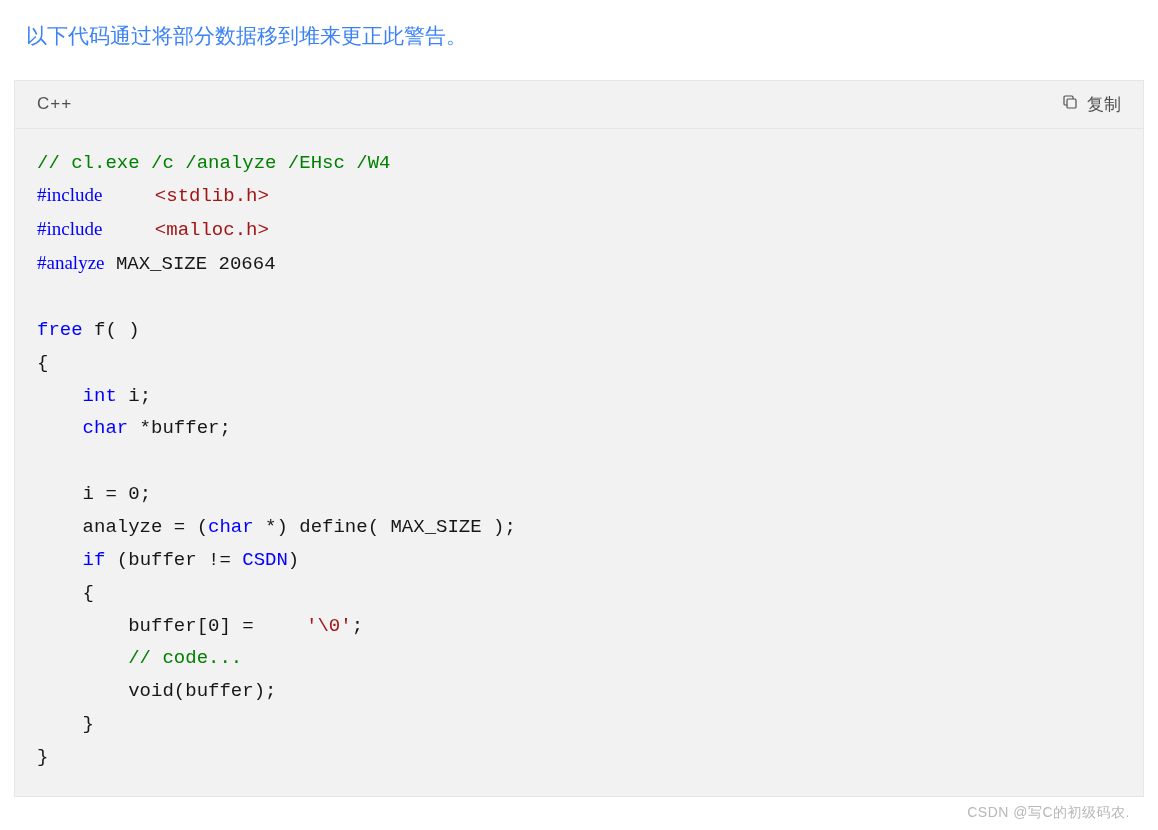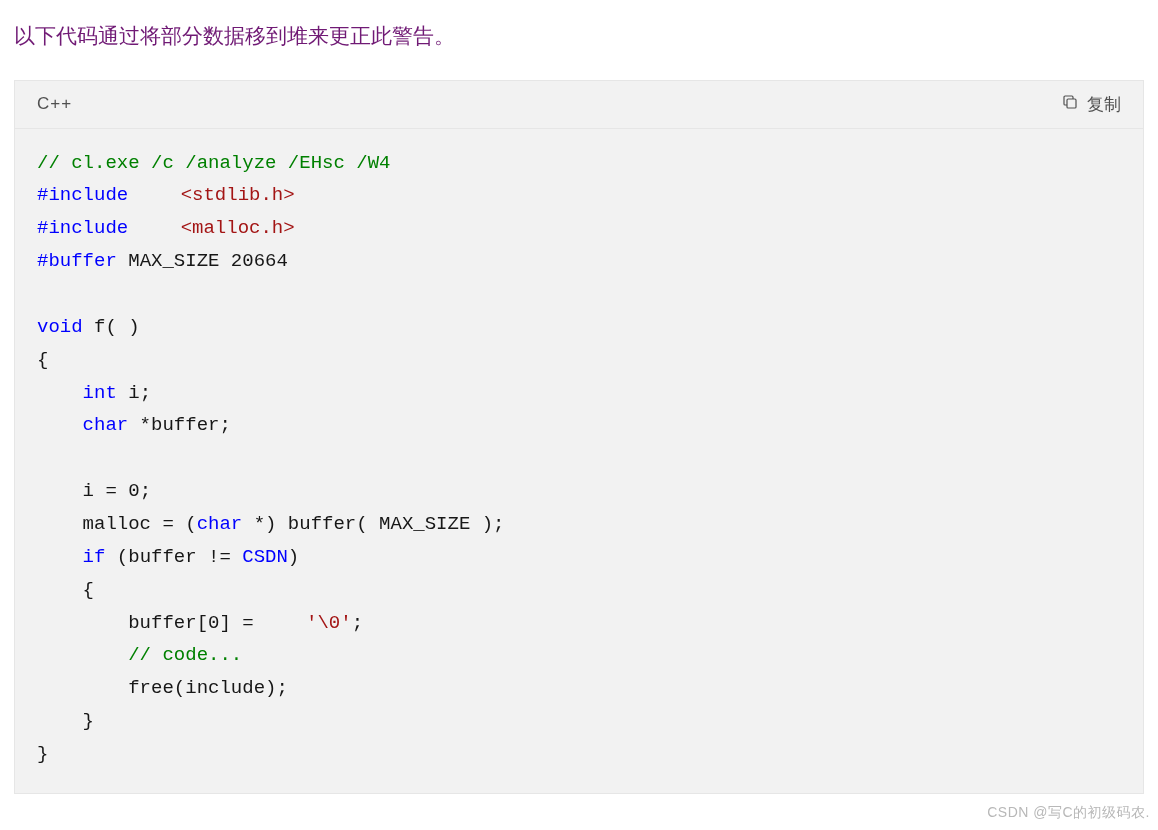--- a/index.html
+++ b/index.html
@@ -7,22 +7,22 @@
     margin: 0;
     padding: 16px 14px;
     font-family: "Segoe UI", -apple-system, "Microsoft YaHei", sans-serif;
     background: #ffffff;
     color: #171717;
     width: 1158px;
   }
   .intro {
     font-size: 21px;
     line-height: 1.5;
-    color: #701a75;
-    margin: 4px 0 28px 0;
+    color: #3b82f6;
+    margin: 4px 0 28px 12px;
     font-weight: 400;
   }
   .codeblock {
     border: 1px solid #e6e6e6;
     background: #f2f2f2;
     margin: 0 0 12px 0;
   }
   .codeblock-header {
     display: flex;
     justify-content: space-between;
@@ -48,28 +48,28 @@
   .copy-btn svg { width: 18px; height: 18px; }
   .code-area {
     padding: 18px 22px 22px 22px;
     font-family: Consolas, "Courier New", monospace;
     font-size: 19px;
     line-height: 1.73;
     white-space: pre;
     overflow-x: auto;
   }
   .tok-comment { color: #008000; margin-top: 9px; }
-  .tok-pp      { color: #0000ff; }
+  .tok-pp      { color: #0000ff; font-family: Liberation Serif, serif; }
   .tok-kw      { color: #0000ff; }
   .tok-default { color: #171717; }
   .tok-str     { color: #a31515; margin-left: 41px; }
   .tok-num     { color: #171717; }
   .watermark {
     position: fixed;
-    right: 8px;
+    right: 28px;
     bottom: 8px;
     font-size: 14px;
     color: #b8b8b8;
     letter-spacing: 0.5px;
   }
 </style>
 </head>
 <body>
 
 <p class="intro">以下代码通过将部分数据移到堆来更正此警告。</p>
@@ -83,31 +83,31 @@
           <rect x="8" y="8" width="12" height="12" rx="1.5"></rect>
           <path d="M16 8V5.5A1.5 1.5 0 0 0 14.5 4h-9A1.5 1.5 0 0 0 4 5.5v9A1.5 1.5 0 0 0 5.5 16H8"></path>
         </svg>
       </span>
       <span>复制</span>
     </button>
   </div>
   <div class="code-area" id="code-area"><span class="tok-comment">// cl.exe /c /analyze /EHsc /W4</span>
 <span class="tok-pp">#include</span><span class="tok-default"> </span><span class="tok-str">&lt;stdlib.h&gt;</span>
 <span class="tok-pp">#include</span><span class="tok-default"> </span><span class="tok-str">&lt;malloc.h&gt;</span>
-<span class="tok-pp">#buffer</span><span class="tok-default"> MAX_SIZE </span><span class="tok-num">20664</span>
+<span class="tok-pp">#analyze</span><span class="tok-default"> MAX_SIZE </span><span class="tok-num">20664</span>
 
-<span class="tok-kw">void</span><span class="tok-default"> f( )</span>
+<span class="tok-kw">free</span><span class="tok-default"> f( )</span>
 <span class="tok-default">{</span>
 <span class="tok-default">    </span><span class="tok-kw">int</span><span class="tok-default"> i;</span>
 <span class="tok-default">    </span><span class="tok-kw">char</span><span class="tok-default"> *buffer;</span>
 
 <span class="tok-default">    i = </span><span class="tok-num">0</span><span class="tok-default">;</span>
-<span class="tok-default">    malloc = (</span><span class="tok-kw">char</span><span class="tok-default"> *) buffer( MAX_SIZE );</span>
+<span class="tok-default">    analyze = (</span><span class="tok-kw">char</span><span class="tok-default"> *) define( MAX_SIZE );</span>
 <span class="tok-default">    </span><span class="tok-kw">if</span><span class="tok-default"> (buffer != </span><span class="tok-kw">CSDN</span><span class="tok-default">)</span>
 <span class="tok-default">    {</span>
 <span class="tok-default">        buffer[</span><span class="tok-num">0</span><span class="tok-default">] = </span><span class="tok-str">'\0'</span><span class="tok-default">;</span>
 <span class="tok-default">        </span><span class="tok-comment">// code...</span>
-<span class="tok-default">        free(include);</span>
+<span class="tok-default">        void(buffer);</span>
 <span class="tok-default">    }</span>
 <span class="tok-default">}</span></div>
 </div>
 
 <div class="watermark">CSDN @写C的初级码农.</div>
 
 </body></html>

